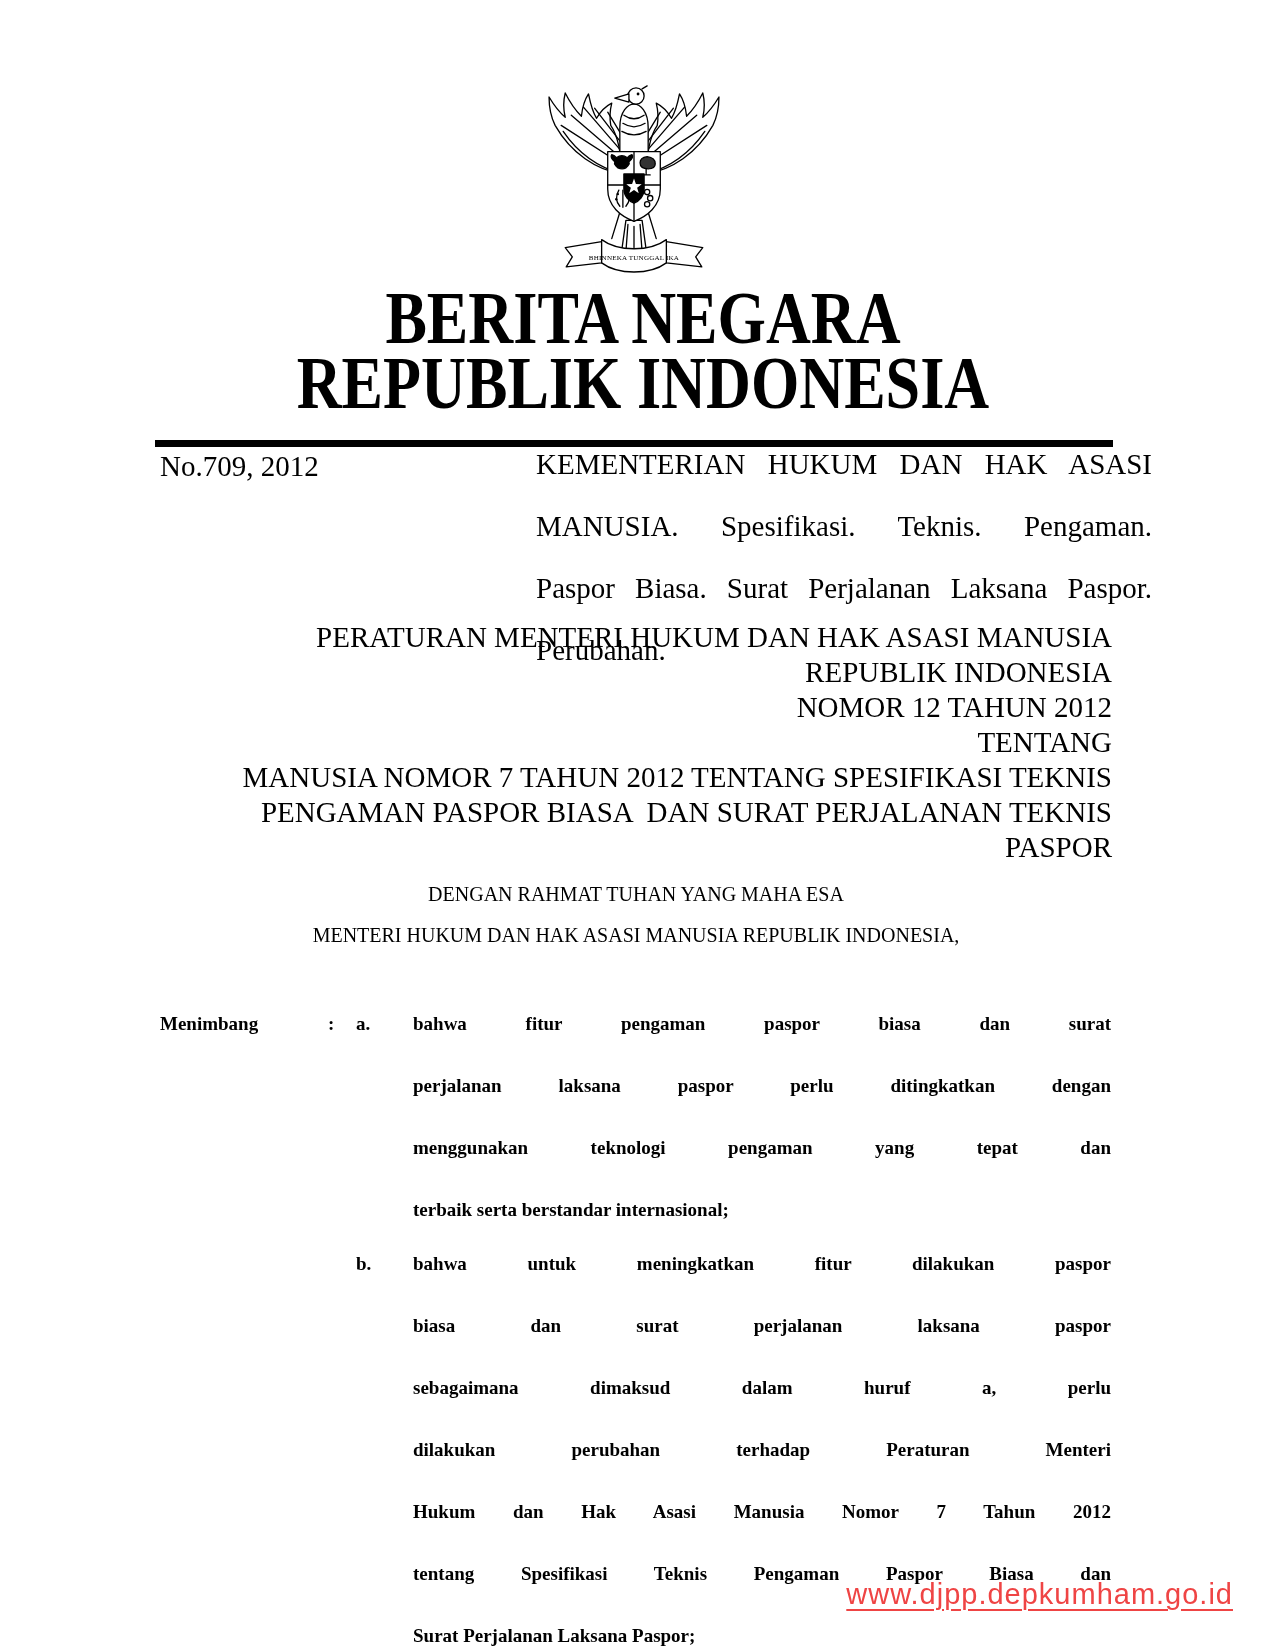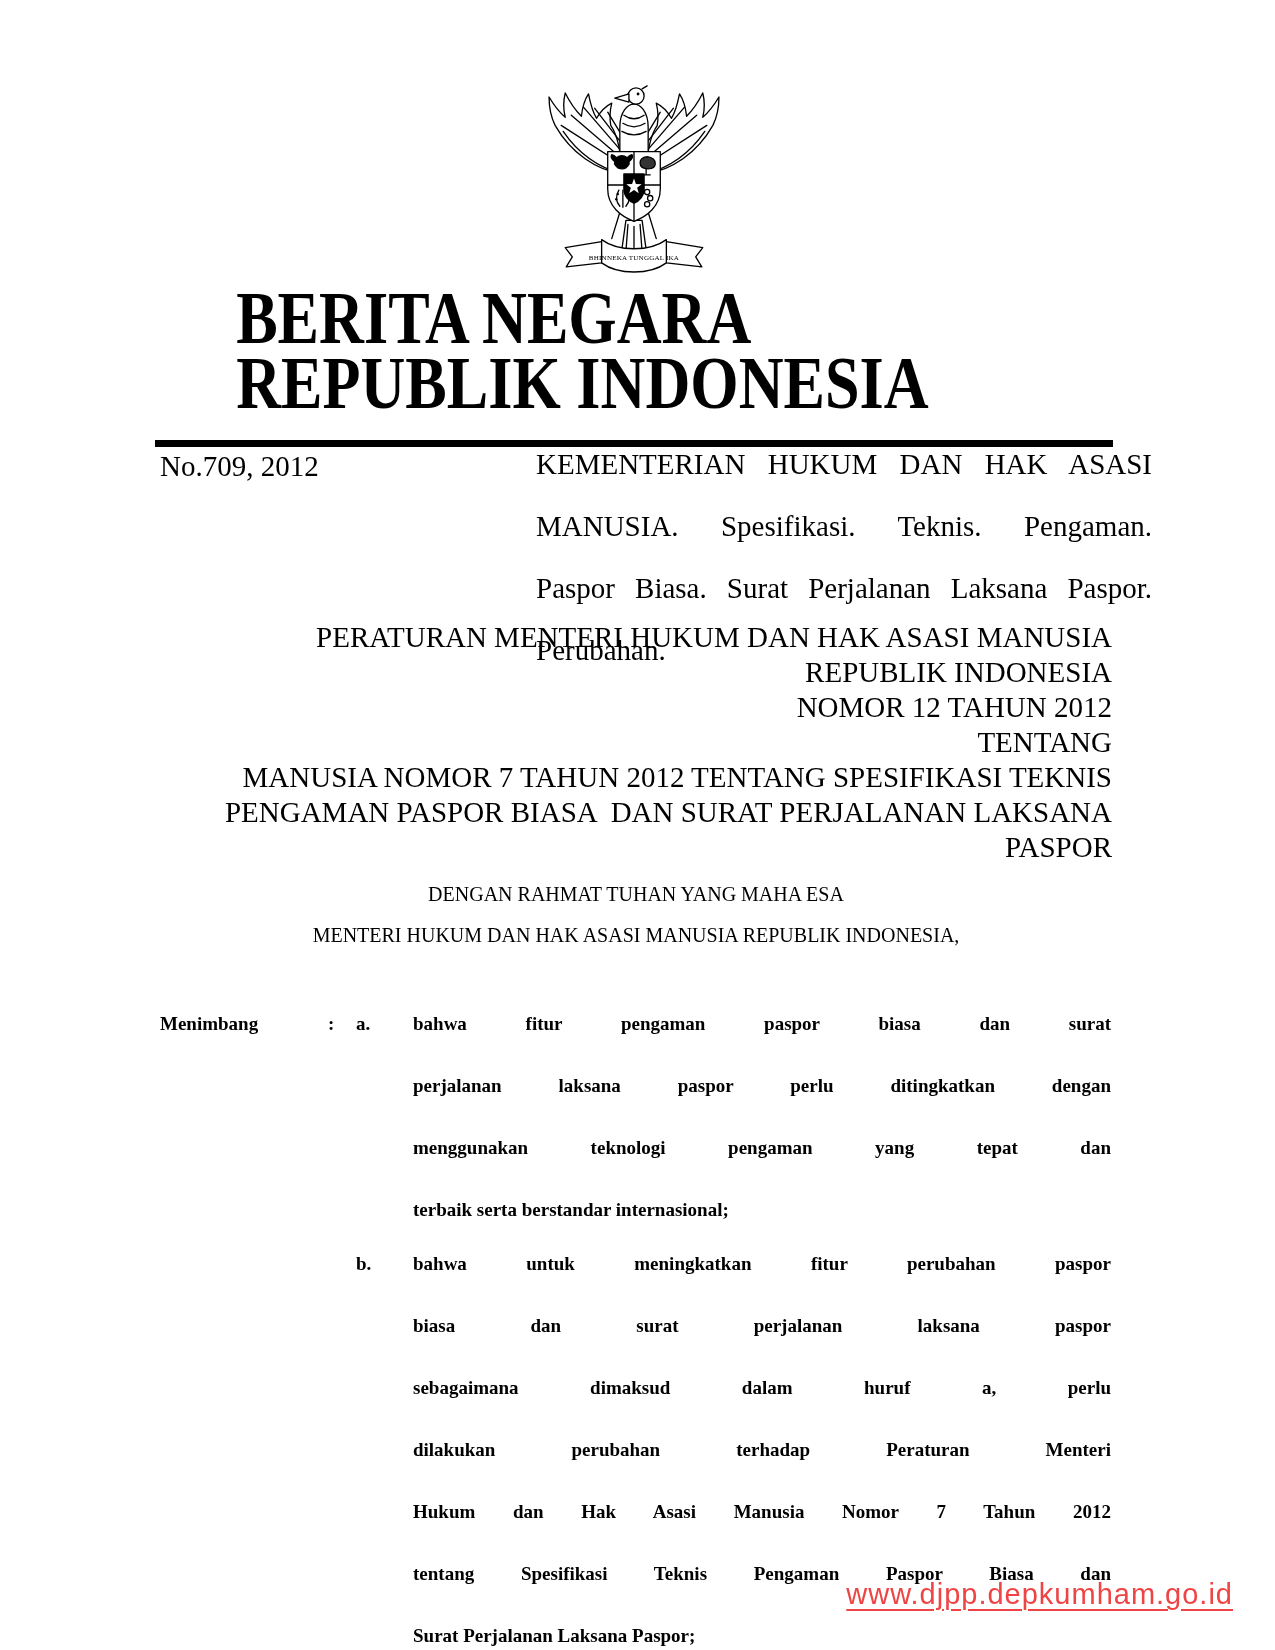--- a/index.html
+++ b/index.html
@@ -8,21 +8,21 @@
   .page {
     position:relative; width:1275px; height:1650px;
     background:#ffffff; overflow:hidden; margin:0 auto;
   }
 
   
   .emblem { position:absolute; left:545px; top:84px; width:178px; height:200px; }
   .emblem svg { width:100%; height:100%; }
 
   
-  .masthead { position:absolute; left:160px; top:286px; width:952px; text-align:left; }
+  .masthead { position:absolute; left:167px; top:286px; width:952px; text-align:center; }
   .masthead-line {
     font-weight:bold; font-size:74px; line-height:65px;
     letter-spacing:0px; transform:scaleX(0.84); transform-origin:50% 50%;
     white-space:nowrap;
   }
   .rule { position:absolute; left:155px; top:440px; width:958px; height:7px; background:#000; }
 
   
   .gazette-number { position:absolute; left:160px; top:451px; font-size:29px; line-height:31px; }
   .gazette-abstract { position:absolute; left:495px; top:449px; width:616px; font-size:29px; line-height:31px;margin-left:41px; }
@@ -132,21 +132,21 @@
       <div class="jline">Paspor Biasa. Surat Perjalanan Laksana Paspor.</div>
       <div class="jline last">Perubahan.</div>
     </div>
 
   <div class="title-block">
       <div class="cline">PERATURAN MENTERI HUKUM DAN HAK ASASI MANUSIA</div>
       <div class="cline">REPUBLIK INDONESIA</div>
       <div class="cline">NOMOR 12 TAHUN 2012</div>
       <div class="cline">TENTANG</div>
       <div class="cline">MANUSIA NOMOR 7 TAHUN 2012 TENTANG SPESIFIKASI TEKNIS</div>
-      <div class="cline last">PENGAMAN PASPOR BIASA  DAN SURAT PERJALANAN LAKSANA PASPOR</div>
+      <div class="cline last">PENGAMAN PASPOR BIASA  DAN SURAT PERJALANAN TEKNIS PASPOR</div>
     </div>
 
   <div class="invocation">
       <div class="cline">DENGAN RAHMAT TUHAN YANG MAHA ESA</div>
       <div class="cline last">MENTERI HUKUM DAN HAK ASASI MANUSIA REPUBLIK INDONESIA,</div>
     </div>
 
   <div class="considerations">
     <div class="c-label">Menimbang</div>
     <div class="c-colon">:</div>
@@ -155,21 +155,21 @@
         <div class="jline">bahwa fitur pengaman paspor biasa dan surat</div>
         <div class="jline">perjalanan laksana paspor perlu ditingkatkan dengan</div>
         <div class="jline">menggunakan teknologi pengaman yang tepat dan</div>
         <div class="jline last">terbaik serta berstandar internasional;</div>
       </div>
 
     <div class="c-label"></div>
     <div class="c-colon"></div>
     <div class="c-letter">b.</div>
     <div class="c-text">
-        <div class="jline">bahwa untuk meningkatkan fitur perubahan paspor</div>
+        <div class="jline">bahwa untuk meningkatkan fitur dilakukan paspor</div>
         <div class="jline">biasa dan surat perjalanan laksana paspor</div>
         <div class="jline">sebagaimana dimaksud dalam huruf a, perlu</div>
         <div class="jline">dilakukan perubahan terhadap Peraturan Menteri</div>
         <div class="jline">Hukum dan Hak Asasi Manusia Nomor 7 Tahun 2012</div>
         <div class="jline">tentang Spesifikasi Teknis Pengaman Paspor Biasa dan</div>
         <div class="jline last">Surat Perjalanan Laksana Paspor;</div>
       </div>
 
   </div>
 

